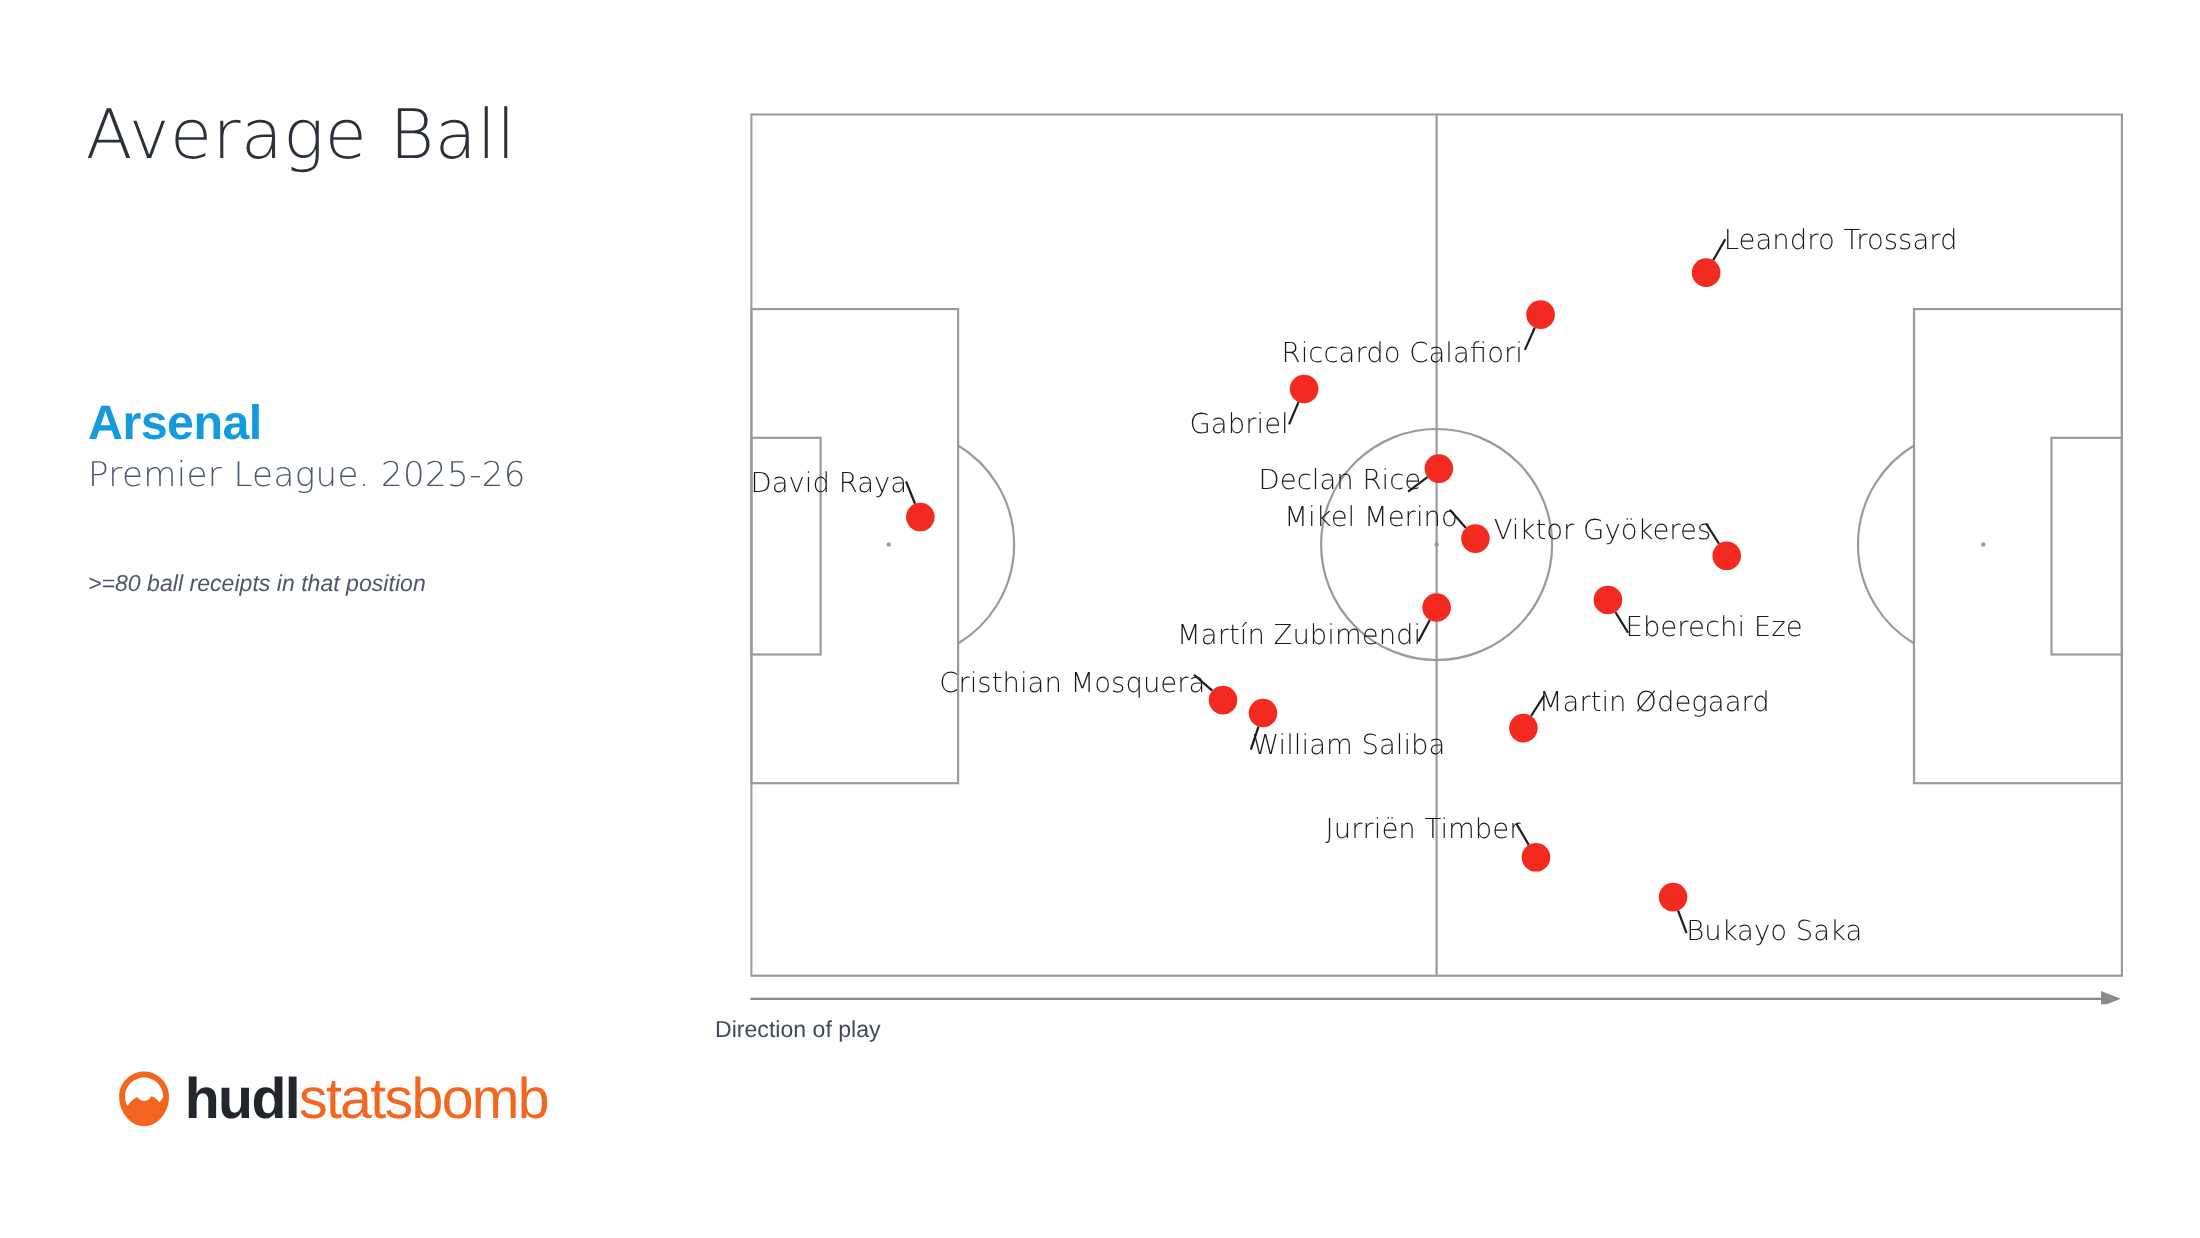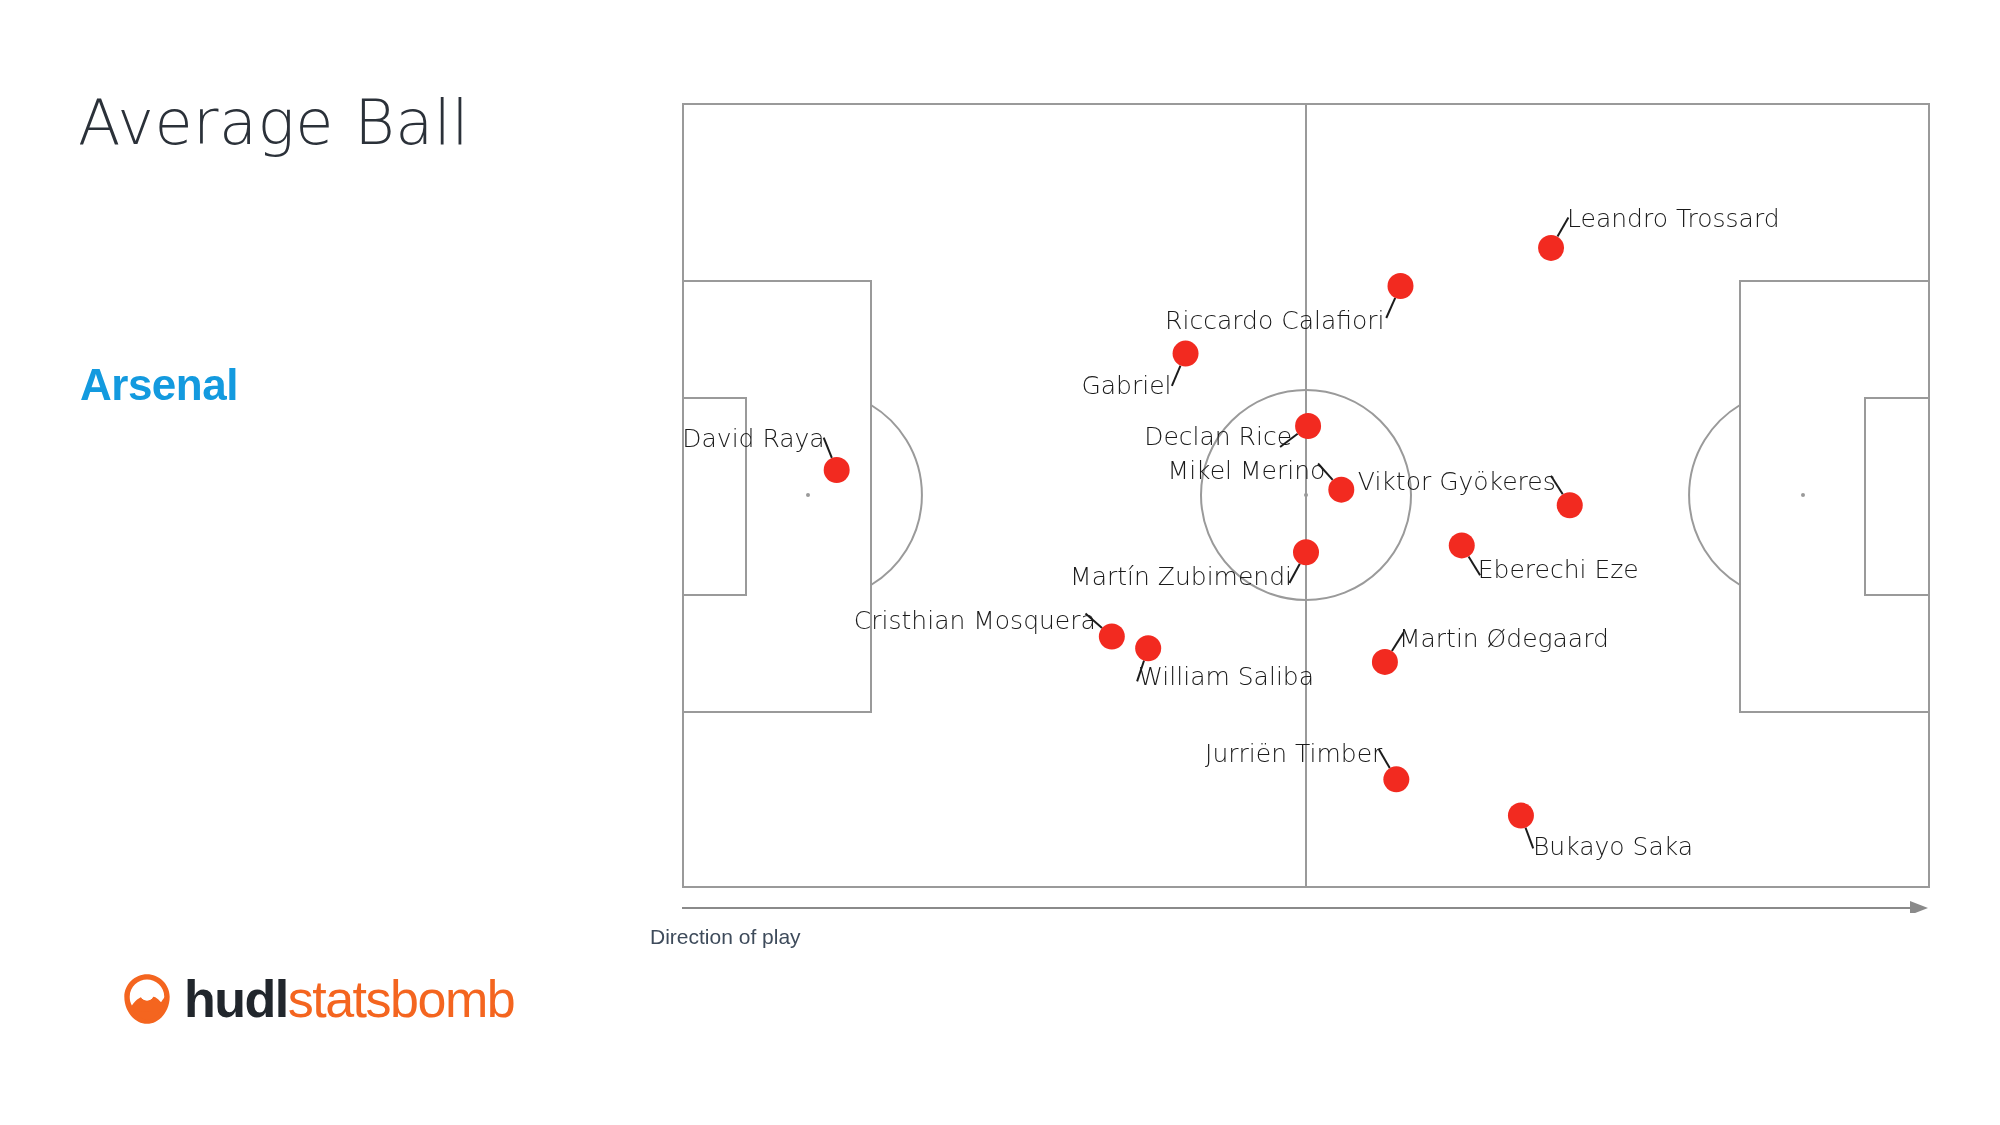--- a/index.html
+++ b/index.html
@@ -33,21 +33,21 @@
     font-size: 31px; font-weight: 300; letter-spacing: 0.3px;
     color: #49596B;
   }
   .note {
     position: absolute; left: 80px; top: 515px;
     font-size: 21px; font-style: italic; line-height: 31px;
     color: #49596B; white-space: nowrap;
   }
 
   
-  .logo { position: absolute; left: 120px; top: 972px; display: flex; align-items: center; text-align: center; }
+  .logo { position: absolute; left: 104px; top: 972px; display: flex; align-items: center; text-align: center; }
   .logo-mark { width: 54px; height: 54px; margin-right: 10px; }
   .logo-word { font-size: 52px; font-weight: bold; letter-spacing: -1.5px; line-height: 54px; }
   .logo-hudl { color: #21262C; }
   .logo-sb { color: #F4651F; font-weight: normal; }
 
   
   .pitch { position: absolute; left: 682px; top: 103px; width: 1248px; height: 785px; }
   .pitch svg { display: block; }
 
   .dot { fill: #F22A20; }
@@ -67,22 +67,24 @@
 </head>
 <body>
 
 <div class="stage">
 
   <div class="title-block">
     <div class="title-line">Average Ball</div>
   </div>
 
   <div class="team-name">Arsenal</div>
+  <div class="comp-name">Premier League. 2025-26</div>
 
   <div class="note">
+    <div>&gt;=80 ball receipts in that position</div>
   </div>
 
   <div class="logo">
     <span class="logo-mark">
       <svg viewBox="0 0 100 100" width="54" height="54" aria-hidden="true">
         <path d="M50 4 C72 4 92 22 92 46 C92 74 72 96 50 96 C28 96 8 74 8 46 C8 22 28 4 50 4 Z
                  M50 14 C34 14 18 27 18 46 C18 52 19 57 22 62 C30 50 40 44 52 44
                  C62 44 70 48 76 56 C80 50 82 48 82 46 C82 27 66 14 50 14 Z" fill="#F4651F"></path>
         <path d="M24 70 C32 82 41 88 50 88 C60 88 70 81 77 68
                  C70 72 62 74 52 74 C41 74 32 73 24 70 Z" fill="#F4651F"></path>

